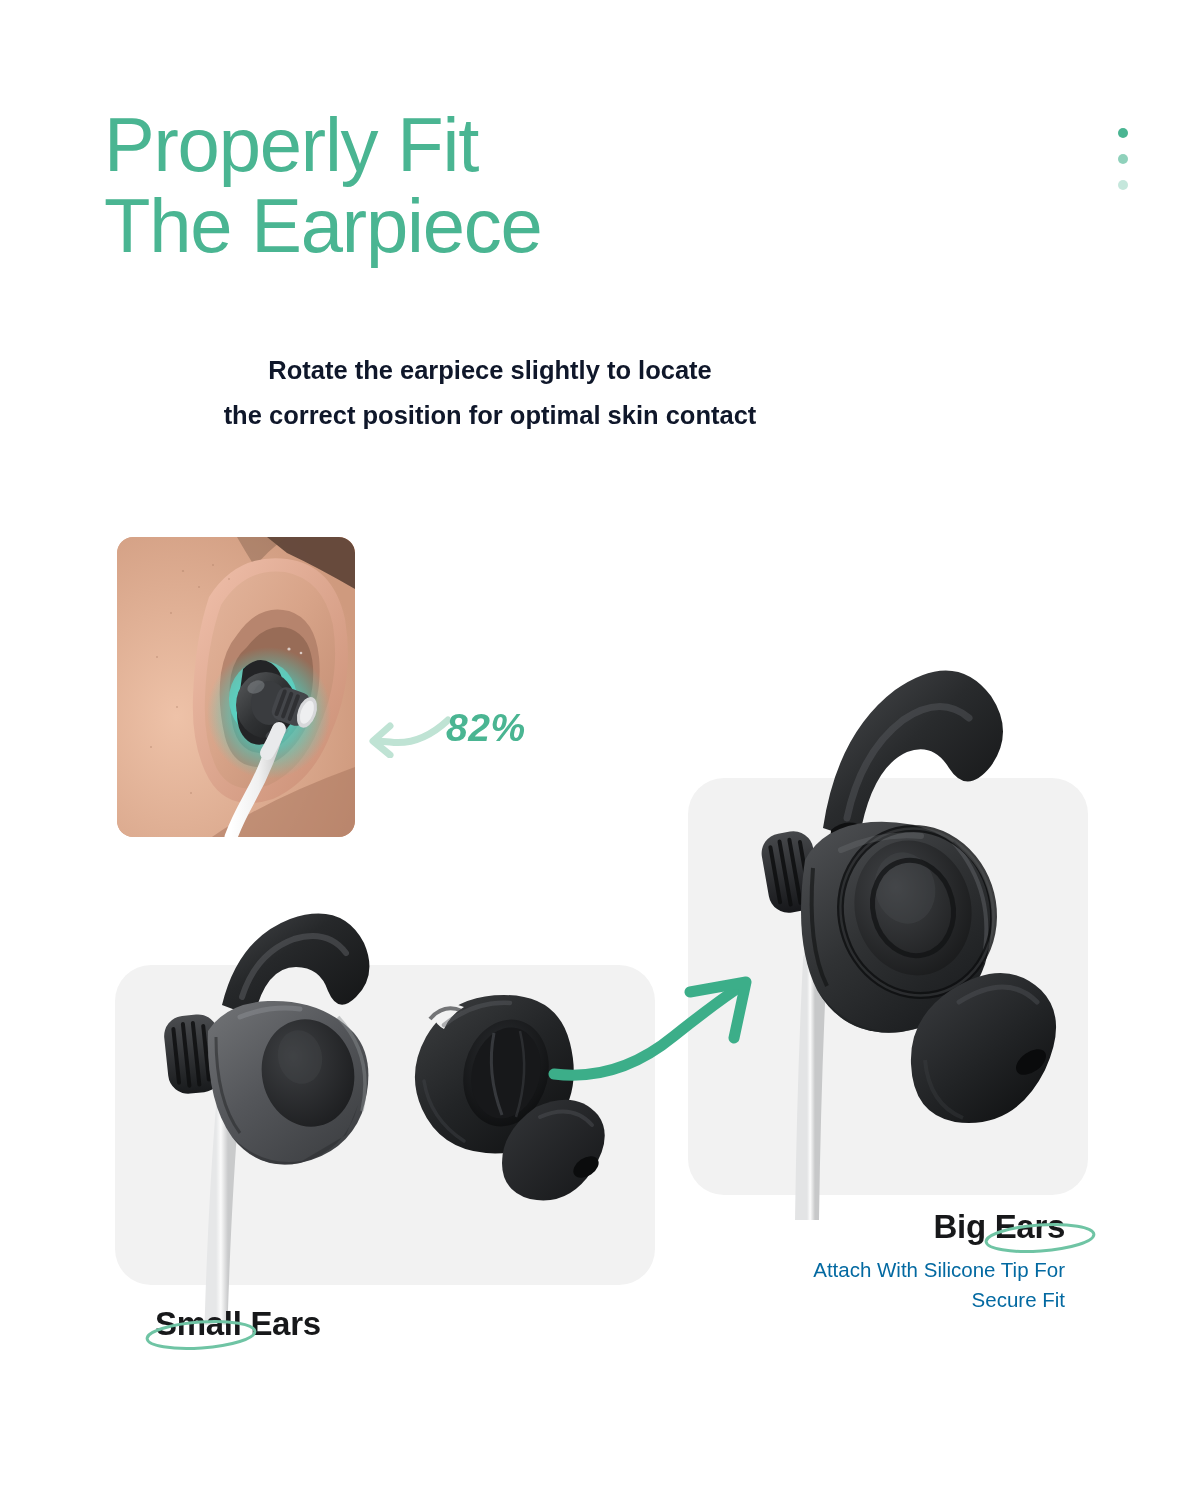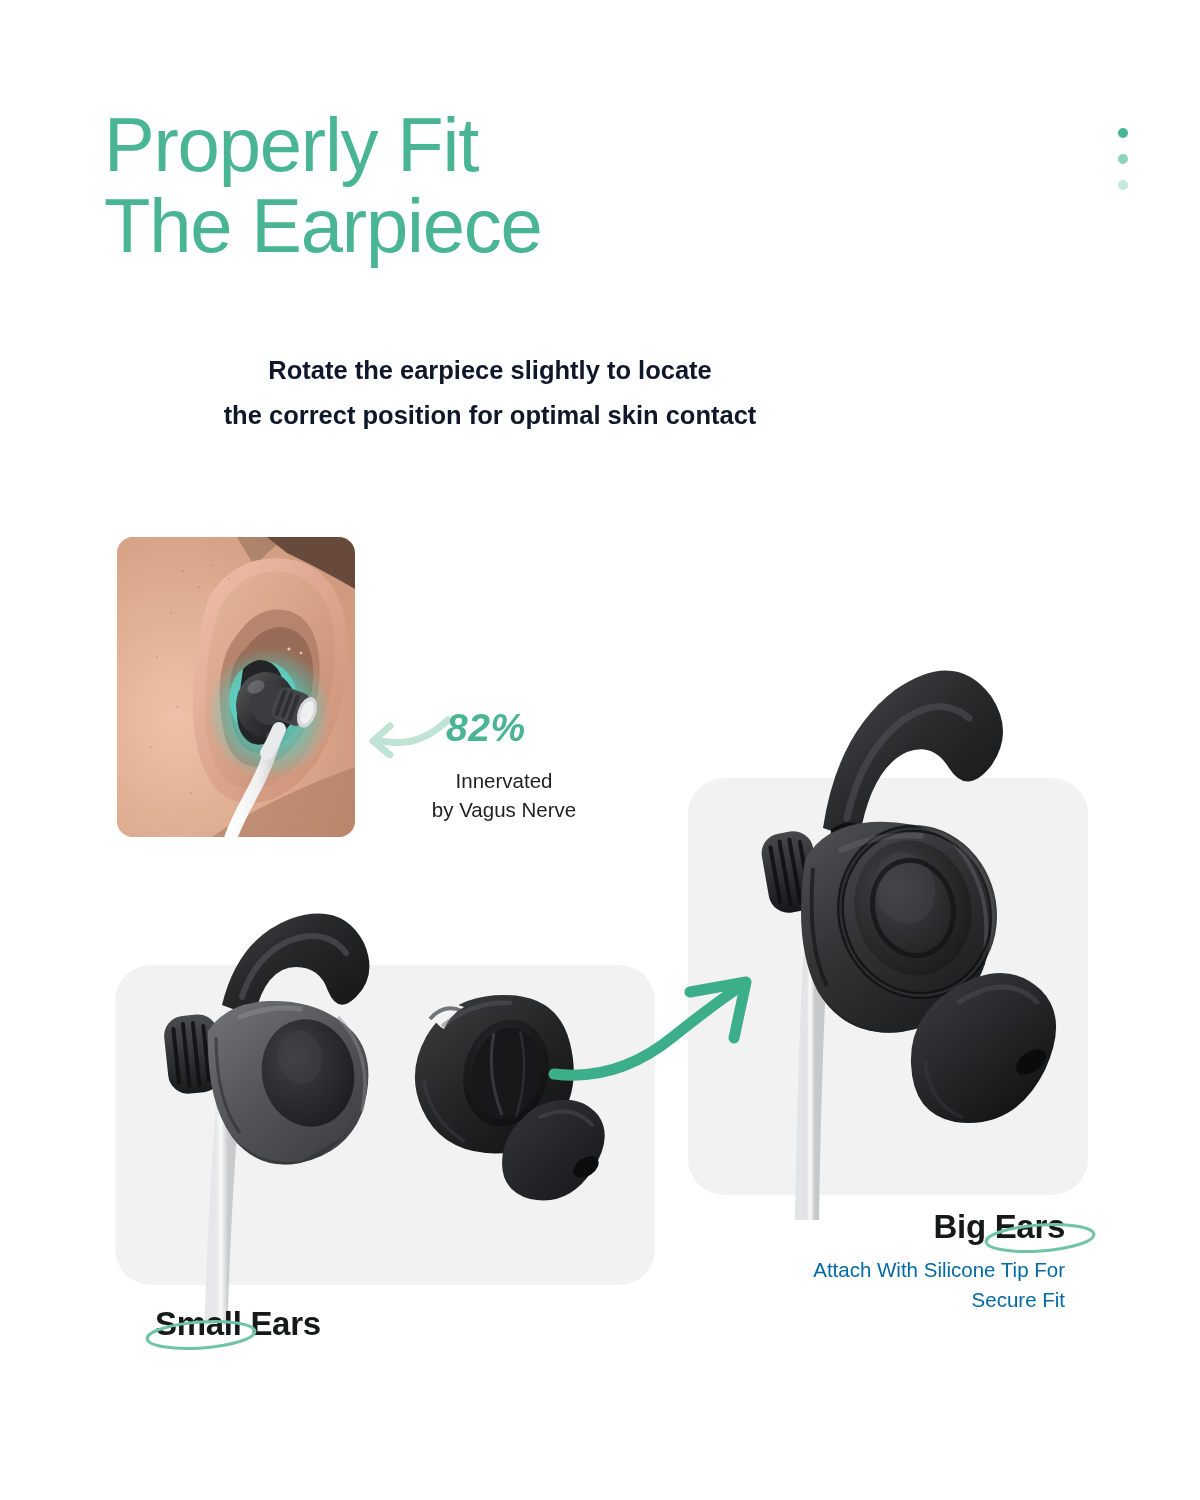--- a/index.html
+++ b/index.html
@@ -267,22 +267,20 @@
   </div>
 
   <div class="callout">
     <div class="callout-row">
       <svg class="callout-arrow" viewBox="0 0 90 46">
         <path d="M88 8 Q60 34 30 30 L16 29" stroke="#bfe3d4" stroke-width="7" fill="none" stroke-linecap="round"></path>
         <path d="M30 14 L13 29 L30 43" stroke="#bfe3d4" stroke-width="7" fill="none" stroke-linecap="round" stroke-linejoin="round"></path>
       </svg>
       <span class="callout-pct">82%</span>
     </div>
-    <div class="callout-sub">Innervated
-by Vagus Nerve</div>
   </div>
 
   <div class="card card-small"></div>
   <div class="card card-big"></div>
 
   <div class="art art-bud-small">
     <svg viewBox="0 0 300 420" width="300" height="420">
       <defs>
         <linearGradient id="bodyG1" x1="0.1" y1="0" x2="0.9" y2="1">
           <stop offset="0" stop-color="#6f7174"></stop>

